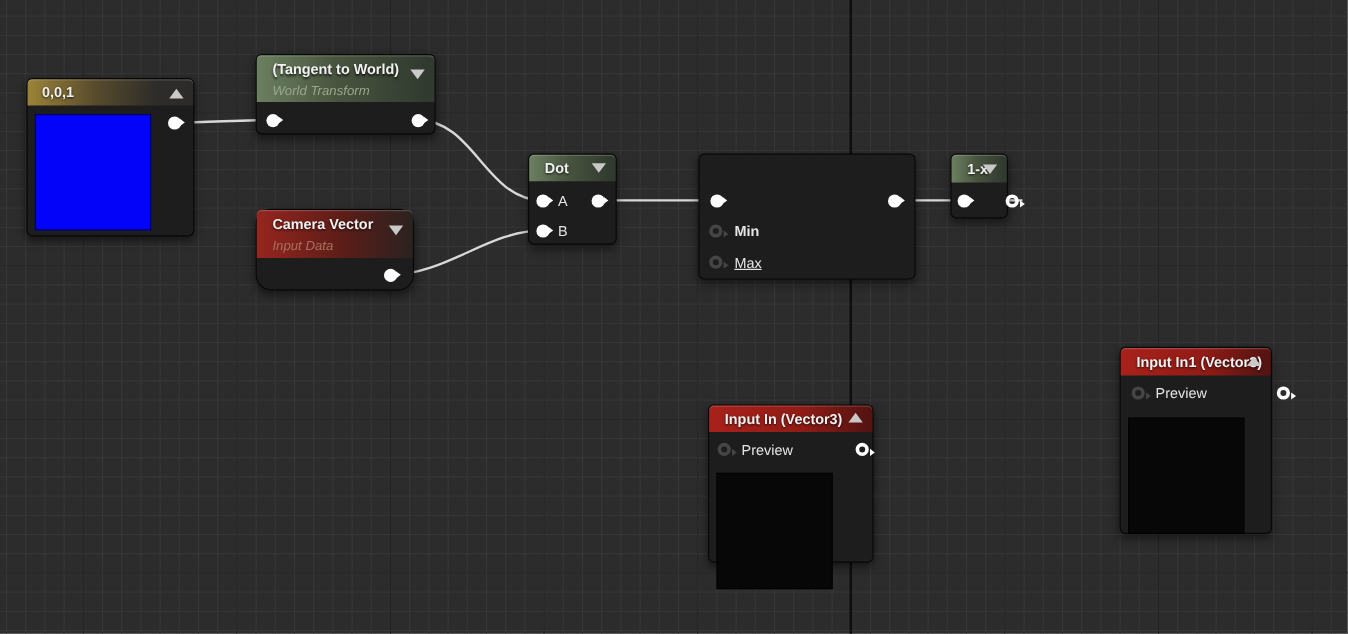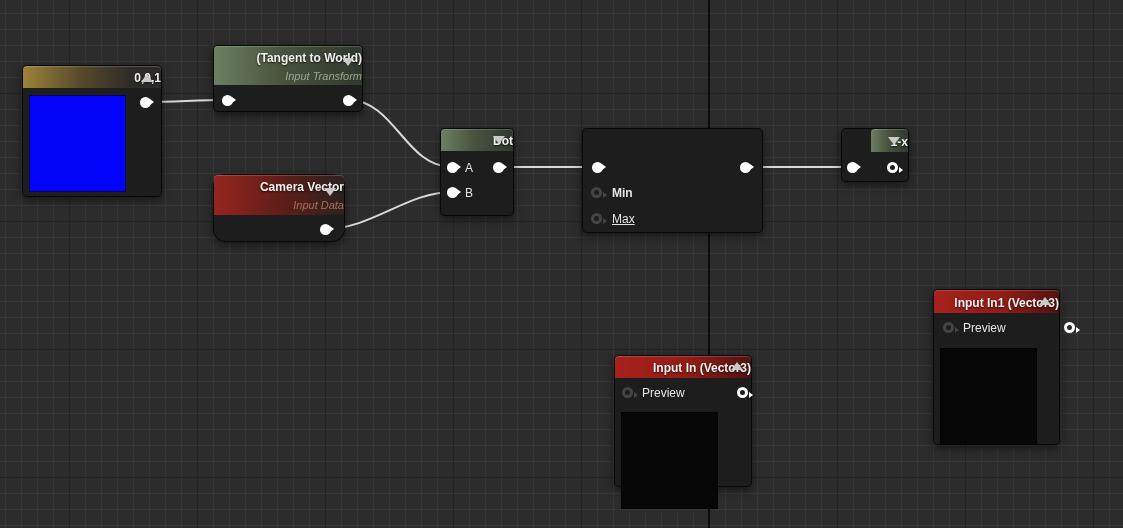--- a/index.html
+++ b/index.html
@@ -19,21 +19,21 @@
   }
   .origin-axis{position:absolute;top:0;left:708px;width:2px;height:528px;background:#0d0d0d;}
 
   
   svg.wires{position:absolute;left:0;top:0;}
   svg.wires path{fill:none;stroke:#d8d8d8;stroke-width:2;}
 
   
   .node{
     position:absolute;background:#1d1d1d;border:1px solid rgba(0,0,0,.7);
-    border-radius:5px;box-shadow:0 3px 8px rgba(0,0,0,.5);box-sizing:border-box;text-align:right;
+    border-radius:5px;box-shadow:0 3px 8px rgba(0,0,0,.5);box-sizing:border-box;
   }
   .hdr{
     position:relative;border-radius:4px 4px 0 0;padding-left:13px;
     box-shadow:inset 0 1px 0 rgba(255,255,255,.18);box-sizing:border-box;
   }
   .hdr.gold{background:linear-gradient(90deg,#9c8338 0%,#564a2c 42%,#2d2c29 78%,#2c2b29 100%);padding-left:12px;}
   .hdr.green{background:linear-gradient(90deg,#6b8060 0%,#49543f 45%,#313a2f 95%);}
   .hdr.red{background:linear-gradient(90deg,#96251f 0%,#5c1d18 55%,#2a2220 100%);}
   .hdr.redbright{background:linear-gradient(90deg,#a8211b 0%,#911c16 55%,#511311 100%);}
   .title{font-size:12px;font-weight:bold;color:#f1f1f1;text-shadow:0 1px 2px rgba(0,0,0,.8);white-space:nowrap;}
@@ -83,67 +83,67 @@
       <span class="title">0,0,1</span>
       <span class="arr up" style="top:8px;"></span>
     </div>
     <div class="preview" style="left: 6px; top: 29px; width: 97px; height: 97px; background-color: rgb(3, 3, 250);"></div>
     <div class="pin filled" style="left:117px;top:31px;"></div>
   </div>
 
   <div class="node" style="left:213px;top:45px;width:150px;height:67px;">
     <div class="hdr green h2line" style="height:39px;">
       <span class="title">(Tangent to World)</span>
-      <span class="sub greensub">Input Transform</span>
+      <span class="sub greensub">World Transform</span>
       <span class="arr down" style="top:12px;"></span>
     </div>
     <div class="pin filled" style="left:8px;top:49px;"></div>
     <div class="pin filled" style="left:129px;top:49px;"></div>
   </div>
 
   <div class="node" style="left:213px;top:174px;width:132px;height:68px;border-radius:13px;">
     <div class="hdr red h2line" style="height:40px;">
       <span class="title">Camera Vector</span>
       <span class="sub redsub">Input Data</span>
       <span class="arr down" style="top:13px;"></span>
     </div>
     <div class="pin filled" style="left:106px;top:49px;"></div>
   </div>
 
-  <div class="node" style="left:440px;top:128px;width:74px;height:88px;">
+  <div class="node" style="left:440px;top:128px;width:74px;height:76px;">
     <div class="hdr green h1line">
       <span class="title">Dot</span>
       <span class="arr down" style="top:7px;"></span>
     </div>
     <div class="pin filled" style="left:6px;top:33px;"></div>
     <span class="plabel" style="left:24px;top:32px;">A</span>
     <div class="pin filled" style="left:6px;top:58px;"></div>
     <span class="plabel" style="left:24px;top:57px;">B</span>
     <div class="pin filled" style="left:52px;top:33px;"></div>
   </div>
 
   <div class="node" style="left:582px;top:128px;width:181px;height:105px;">
     <div class="pin filled" style="left:9px;top:33px;"></div>
     <div class="pin dim" style="left:8px;top:58px;"></div>
     <span class="plabel" style="left:29px;top:57px;font-weight:bold;">Min</span>
     <div class="pin dim" style="left:8px;top:84px;"></div>
     <span class="plabel" style="left:29px;top:83px;text-decoration:underline;">Max</span>
     <div class="pin filled" style="left:157px;top:33px;"></div>
   </div>
 
-  <div class="node" style="left:841px;top:128px;width:68px;height:54px;padding-left:29px;">
+  <div class="node" style="left:792px;top:128px;width:48px;height:54px;">
     <div class="hdr green h1line" style="height:23px;line-height:23px;">
       <span class="title">1-x</span>
       <span class="arr down" style="top:8px;"></span>
     </div>
     <div class="pin filled" style="left:5px;top:33px;"></div>
     <div class="pin hollow" style="left:45px;top:33px;"></div>
   </div>
 
-  <div class="node" style="left:614px;top:337px;width:138px;height:132px;margin-top:18px;">
+  <div class="node" style="left:590px;top:337px;width:138px;height:132px;">
     <div class="hdr redbright h1line">
       <span class="title">Input In (Vector3)</span>
       <span class="arr up" style="top:6px;"></span>
     </div>
     <div class="pin dim" style="left:7px;top:31px;"></div>
     <span class="plabel" style="left:27px;top:30px;">Preview</span>
     <div class="pin hollow" style="left:122px;top:31px;"></div>
     <div class="preview" style="left: 6px; top: 56px; width: 97px; height: 97px; background-color: rgb(7, 7, 7);"></div>
   </div>
 

